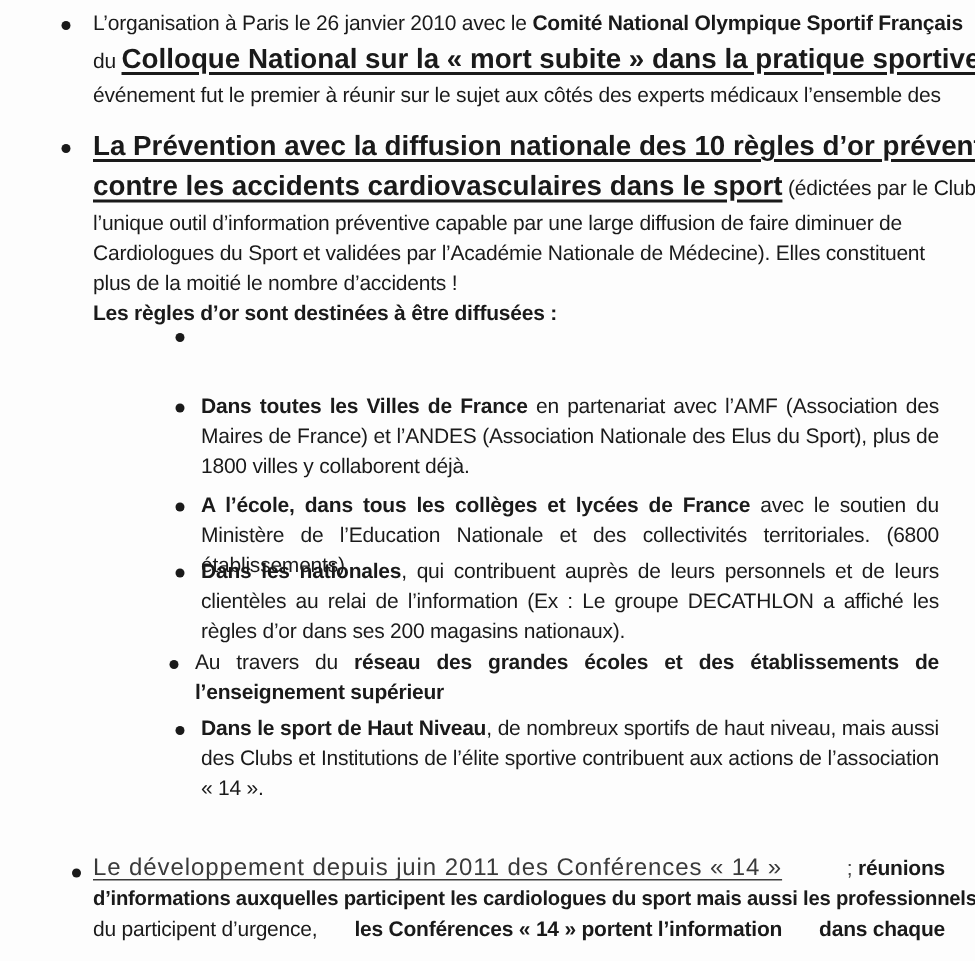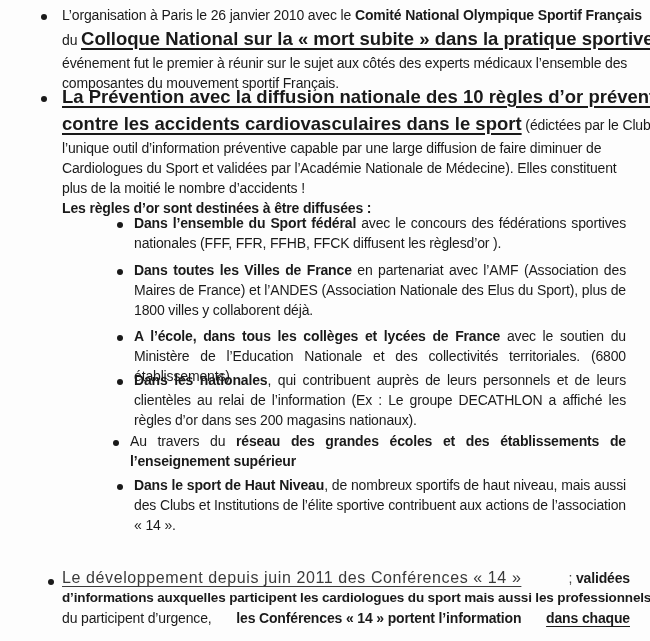--- a/index.html
+++ b/index.html
@@ -50,60 +50,55 @@
     }
     .ul-light {
       text-decoration: underline;
       text-underline-offset: 3px;
       font-size: 16px;
       color: #3a3a3a;
       letter-spacing: 0.6px;
     }
     .ul-bold {
       font-weight: bold;
-      text-decoration: underline;
       text-underline-offset: 3px;
       text-align: center;
     }
   </style>
 </head>
 <body>
 
 <div class="page">
 
   <span class="bullet" style="left:41px; top:14px;"></span>
   <div class="block" style="left:62px; top:5px; width:568px;">
     <div style="white-space:nowrap;">
       <span>L’organisation à Paris le 26 janvier 2010 avec le </span><span class="b">Comité National Olympique Sportif Français</span>
     </div>
     <div class="big-line" style="white-space:nowrap; margin-top:1px;text-align:right;">
       <span>du </span><span class="big">Colloque National sur la « mort subite » dans la pratique sportive</span>
     </div>
     <div style="white-space:nowrap;">événement fut le premier à réunir sur le sujet aux côtés des experts médicaux l’ensemble des</div>
-    <div style="white-space:nowrap;">composantes du mouvement sportif Français.</div>
   </div>
 
   <span class="bullet" style="left:41px; top:96px;"></span>
   <div class="block" style="left:62px; top:84px; width:568px;">
     <div class="big-line" style="white-space:nowrap;">
       <span class="big">La Prévention avec la diffusion nationale des 10 règles d’or préventives</span>
     </div>
     <div class="big-line" style="white-space:nowrap;">
       <span class="big">contre les accidents cardiovasculaires dans le sport</span><span> (édictées par le Club des</span>
     </div>
     <div style="white-space:nowrap;">l’unique outil d’information préventive capable par une large diffusion de faire diminuer de</div>
     <div style="white-space:nowrap;">Cardiologues du Sport et validées par l’Académie Nationale de Médecine). Elles constituent</div>
     <div style="white-space:nowrap;">plus de la moitié le nombre d’accidents !</div>
     <div class="b" style="white-space:nowrap;">Les règles d’or sont destinées à être diffusées :</div>
   </div>
 
   <span class="bullet" style="left:117px; top:222px;"></span>
-  <div class="block justify" style="left:134px; top:213px; width:492px;">
-    <span class="b">Dans l’ensemble du Sport fédéral</span><span> avec le concours des fédérations sportives nationales (FFF, FFR, FFHB, FFCK diffusent les règlesd’or ).</span>
-  </div>
 
   <span class="bullet" style="left:117px; top:269px;"></span>
   <div class="block justify" style="left:134px; top:260px; width:492px;">
     <span class="b">Dans toutes les  Villes de France</span><span> en partenariat avec l’AMF (Association des Maires de France) et l’ANDES (Association Nationale des Elus du Sport), plus de 1800 villes y collaborent déjà.</span>
   </div>
 
   <span class="bullet" style="left:117px; top:335px;"></span>
   <div class="block justify" style="left:134px; top:326px; width:492px;">
     <span class="b">A l’école, dans tous les collèges et lycées de France</span><span> avec le soutien du Ministère de l’Education Nationale et des collectivités territoriales. (6800 établissements)</span>
   </div>
@@ -120,21 +115,21 @@
 
   <span class="bullet" style="left:117px; top:484px;"></span>
   <div class="block justify" style="left:134px; top:475px; width:492px;">
     <span class="b">Dans le sport de Haut Niveau</span><span>, de nombreux sportifs de haut niveau, mais aussi des Clubs et Institutions de l’élite sportive contribuent aux actions de l’association « 14 ».</span>
   </div>
 
   <span class="bullet" style="left:48px; top:579px;"></span>
   <div class="block" style="left:62px; top:568px; width:568px;">
     <div style="white-space:nowrap; display:flex; justify-content:space-between; align-items:baseline;">
       <span class="ul-light">Le développement depuis juin 2011 des Conférences « 14 »</span>
-        <span><span style="color:#444;">;</span> <span class="b">validées</span></span>
+        <span><span style="color:#444;">;</span> <span class="b">réunions</span></span>
     </div>
     <div class="b" style="white-space:nowrap; font-size:13.5px;">d’informations auxquelles participent les cardiologues du sport mais aussi les professionnels</div>
     <div style="white-space:nowrap; display:flex; justify-content:space-between;">
       <span>du participent d’urgence, </span>
       <span class="b">les Conférences « 14 » portent l’information </span>
       <span class="ul-bold">dans chaque</span>
     </div>
   </div>
 
 </div>

